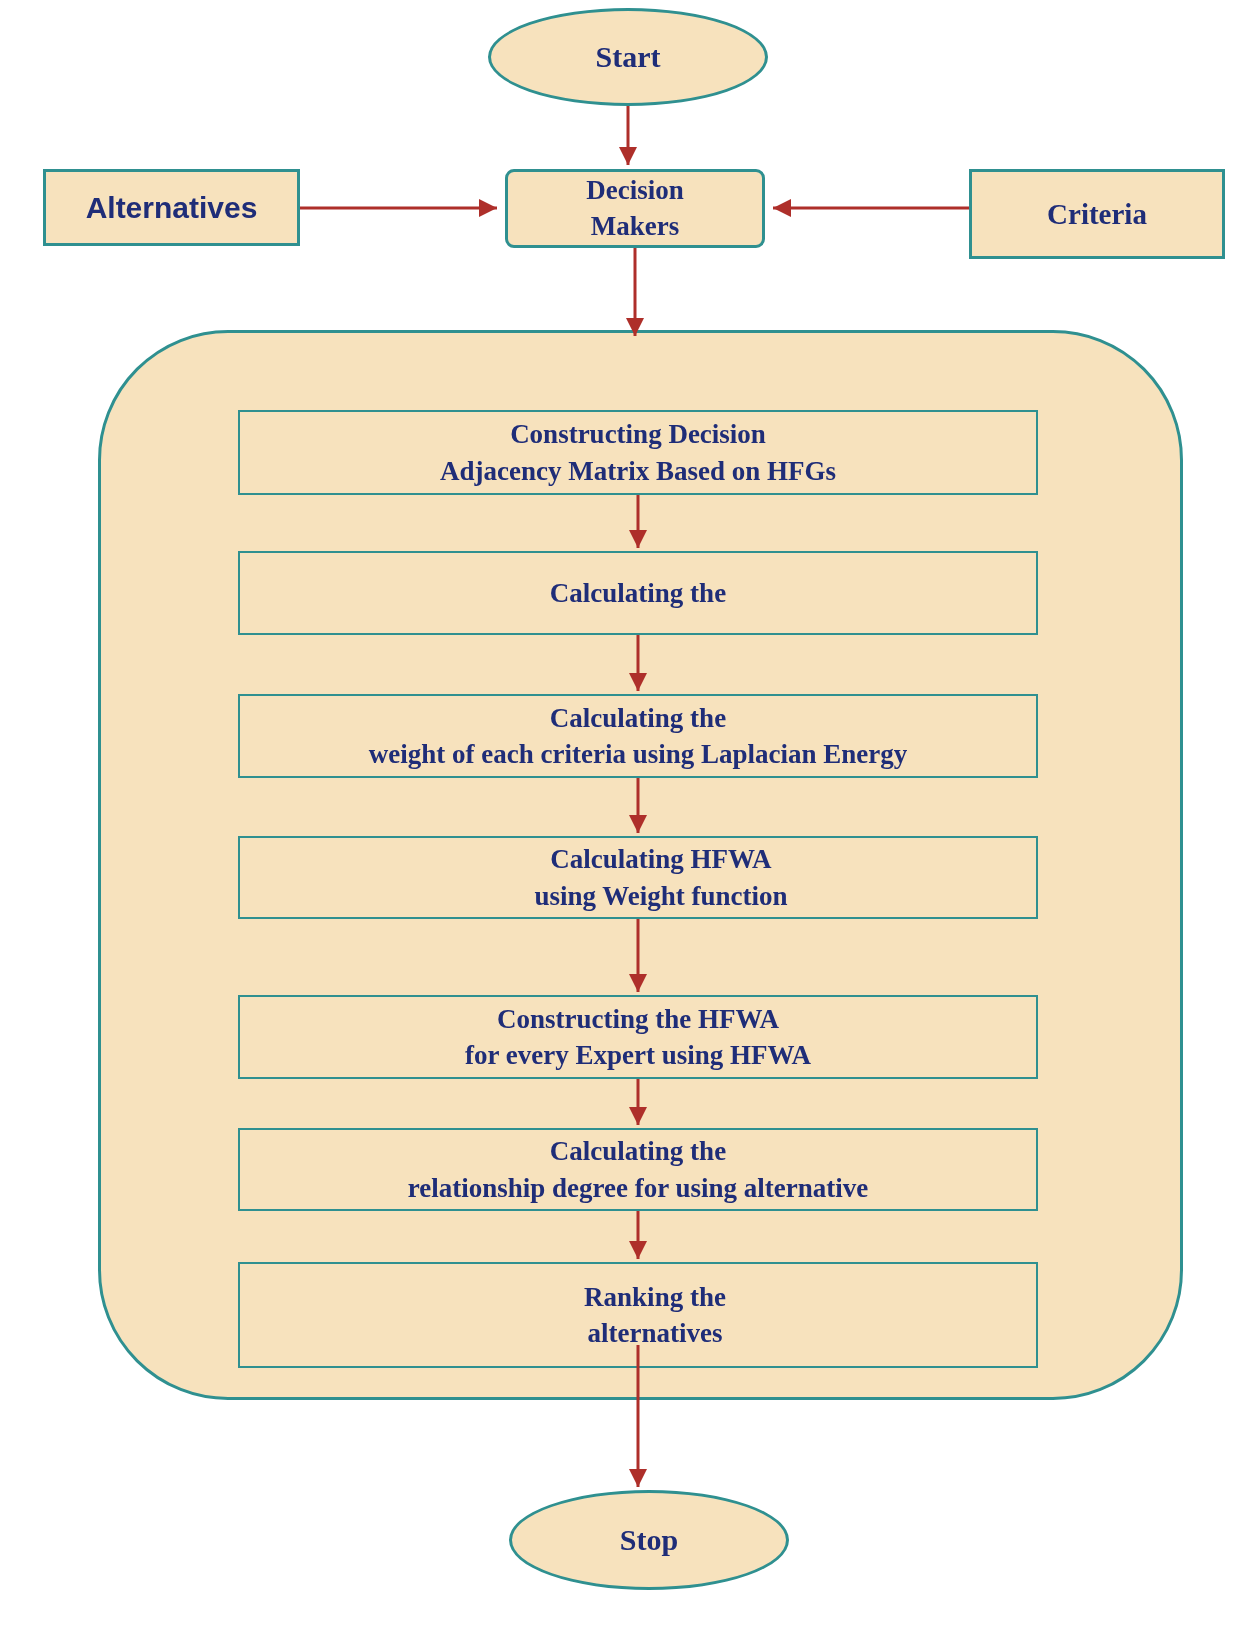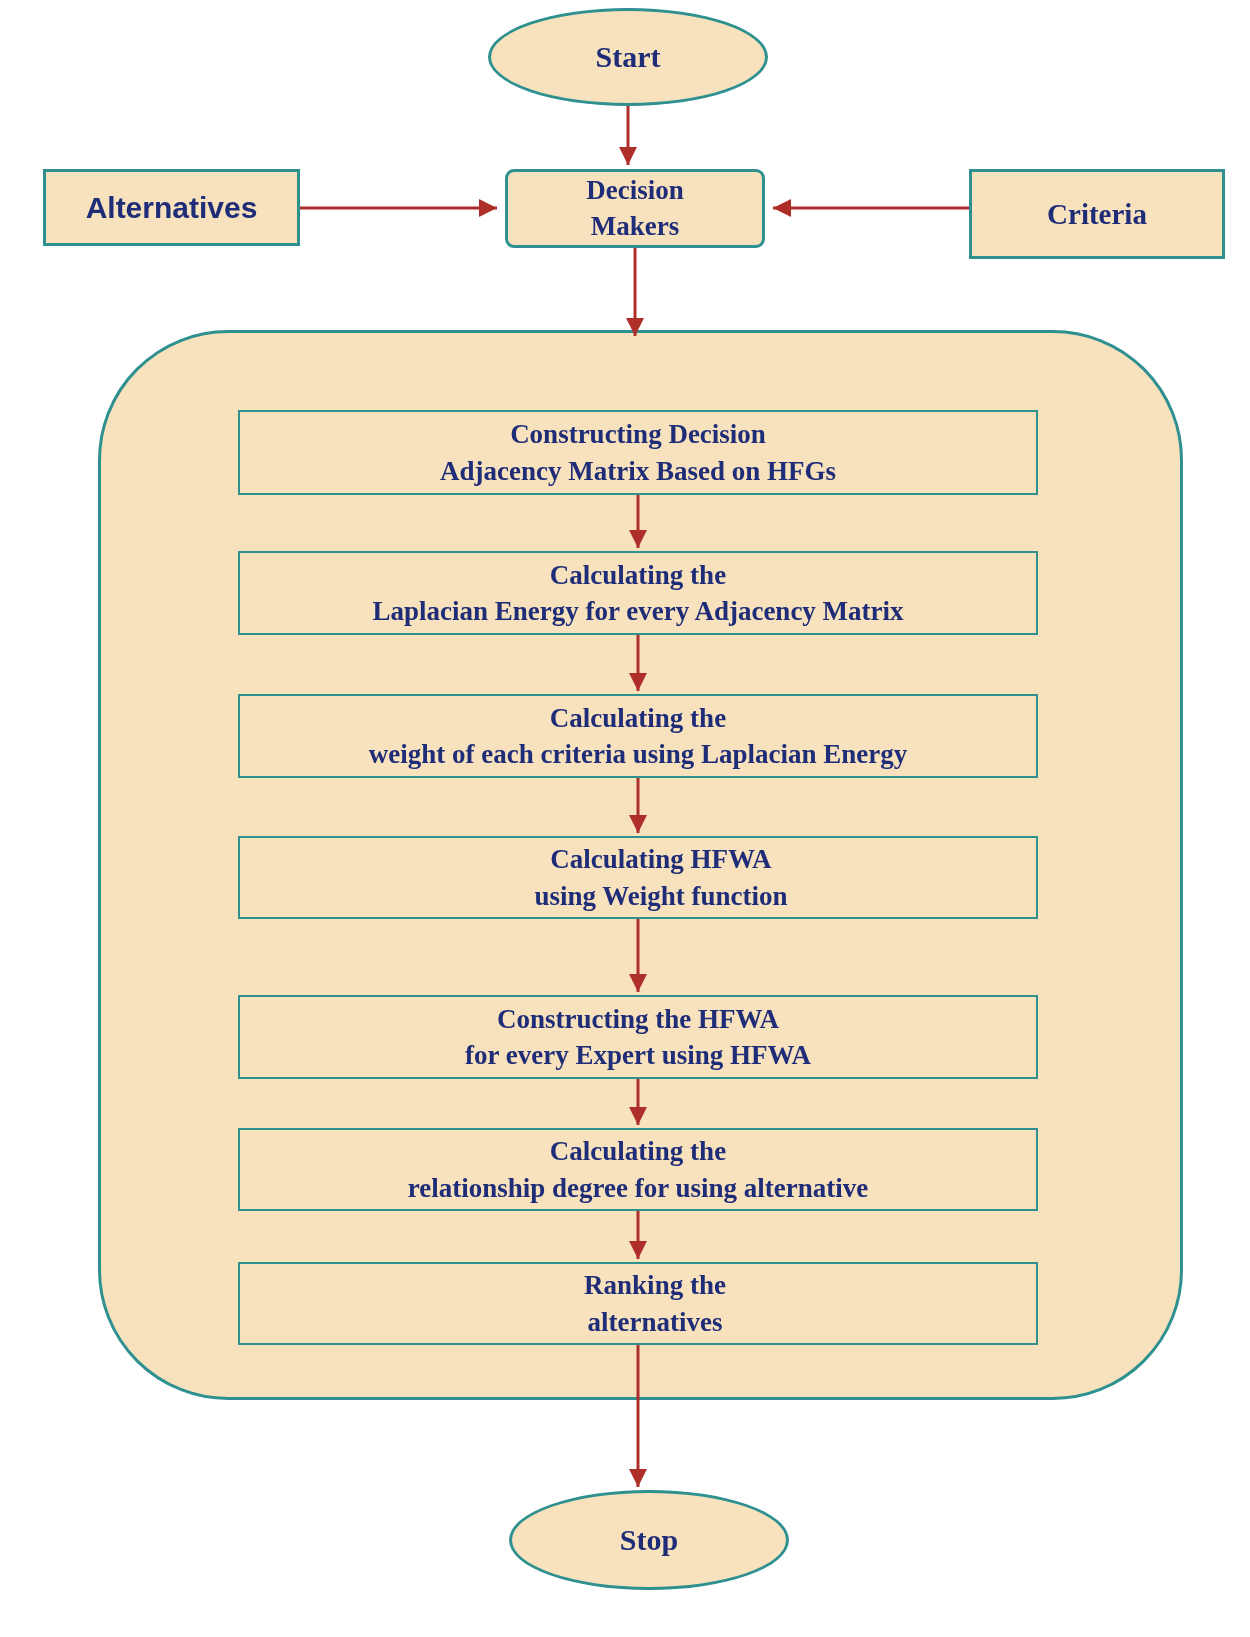--- a/index.html
+++ b/index.html
@@ -116,21 +116,20 @@
     <span>Criteria</span>
   </div>
 
   <div class="step" style="top:410px; height:85px;">
     <span>Constructing Decision</span>
     <span>Adjacency Matrix Based on HFGs</span>
   </div>
 
   <div class="step" style="top:551px; height:84px;">
     <span>Calculating the</span>
-    <span>Laplacian Energy for every Adjacency Matrix</span>
   </div>
 
   <div class="step" style="top:694px; height:84px;">
     <span>Calculating the</span>
     <span>weight of each criteria using Laplacian Energy</span>
   </div>
 
   <div class="step" style="top:836px; height:83px;padding-left:46px;">
     <span>Calculating HFWA</span>
     <span>using Weight function</span>
@@ -139,21 +138,21 @@
   <div class="step" style="top:995px; height:84px;">
     <span>Constructing the HFWA</span>
     <span>for every Expert using HFWA</span>
   </div>
 
   <div class="step" style="top:1128px; height:83px;">
     <span>Calculating the</span>
     <span>relationship degree for using alternative</span>
   </div>
 
-  <div class="step" style="top:1262px; height:83px;padding-left:34px;">
+  <div class="step" style="top:1262px; height:106px;padding-left:34px;">
     <span>Ranking the</span>
     <span>alternatives</span>
   </div>
 
   <div class="node ellipse" style="left:471px; top:1490px; width:280px; height:100px;">
     <span>Stop</span>
   </div>
 
 </div>
 

